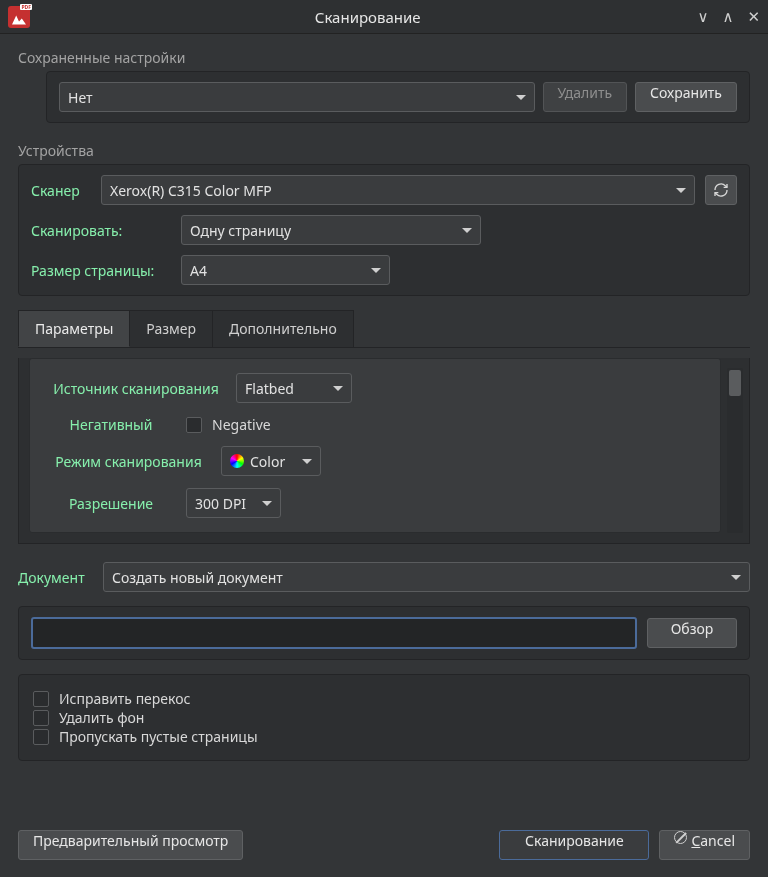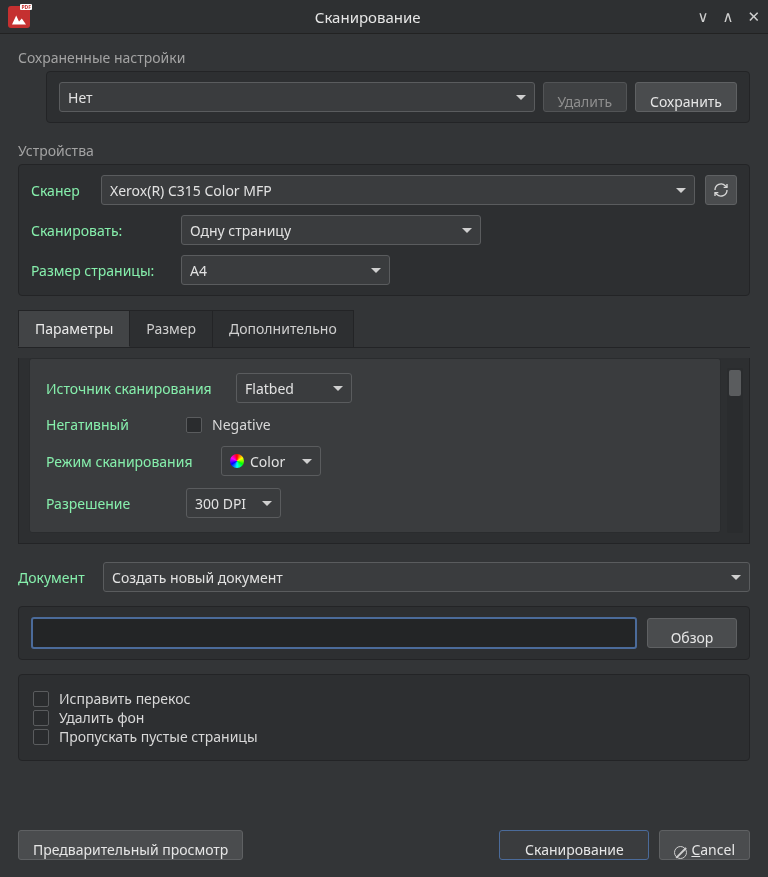--- a/index.html
+++ b/index.html
@@ -88,21 +88,21 @@
   }
   .combo .caret {
     width: 0; height: 0;
     border-left: 5px solid transparent;
     border-right: 5px solid transparent;
     border-top: 5px solid #cfcfcf;
     margin-left: 8px;
   }
   .btn {
     display: inline-flex;
-    align-items: flex-end;
+    align-items: flex-start;
     justify-content: center;
     background: #4a4c4e;
     border: 1px solid #5f6163;
     border-radius: 3px;
     height: 30px;
     padding: 0 14px;
     color: #e6e6e6;
     cursor: pointer;
     font-size: 14px;
   }
@@ -298,21 +298,21 @@
       <div class="row">
         <span class="row-label" style="width:140px;">Размер страницы:</span>
         <div class="combo" style="width:209px;">
           <span>A4</span>
           <span class="caret"></span>
         </div>
       </div>
     </div>
   </div>
 
-  <div style="margin-top:6px;">
+  <div style="margin-top:6px;text-align:center;">
     <div class="tabs">
       <div class="tab active"><span>Параметры</span></div>
       <div class="tab"><span>Размер</span></div>
       <div class="tab"><span>Дополнительно</span></div>
     </div>
     <div class="tab-body">
       <div class="tab-inner">
         <div class="row">
           <span class="row-label" style="width:180px;">Источник сканирования</span>
           <div class="combo" style="width:116px;">

